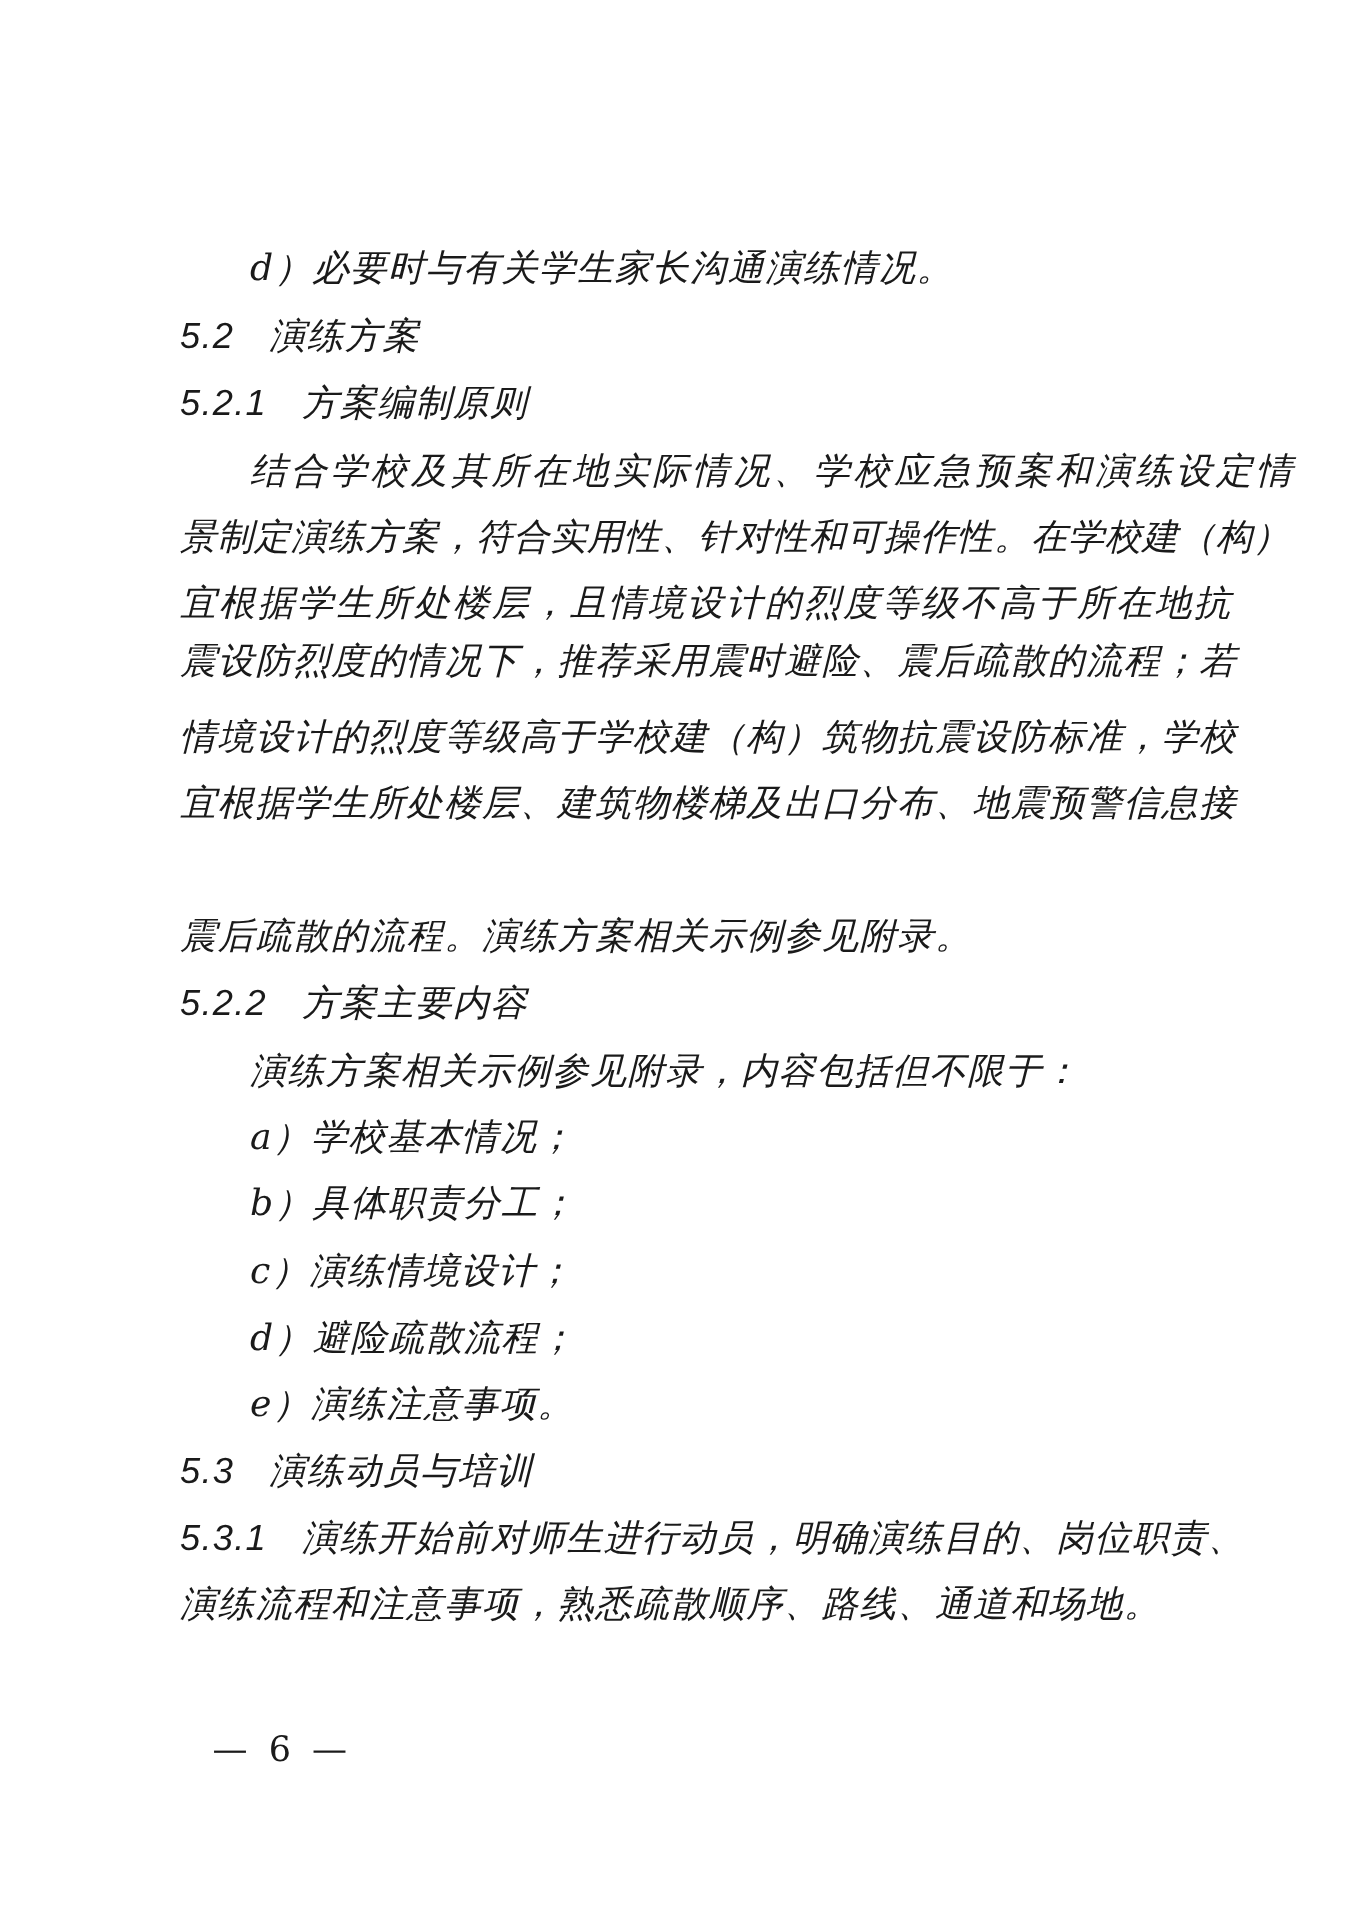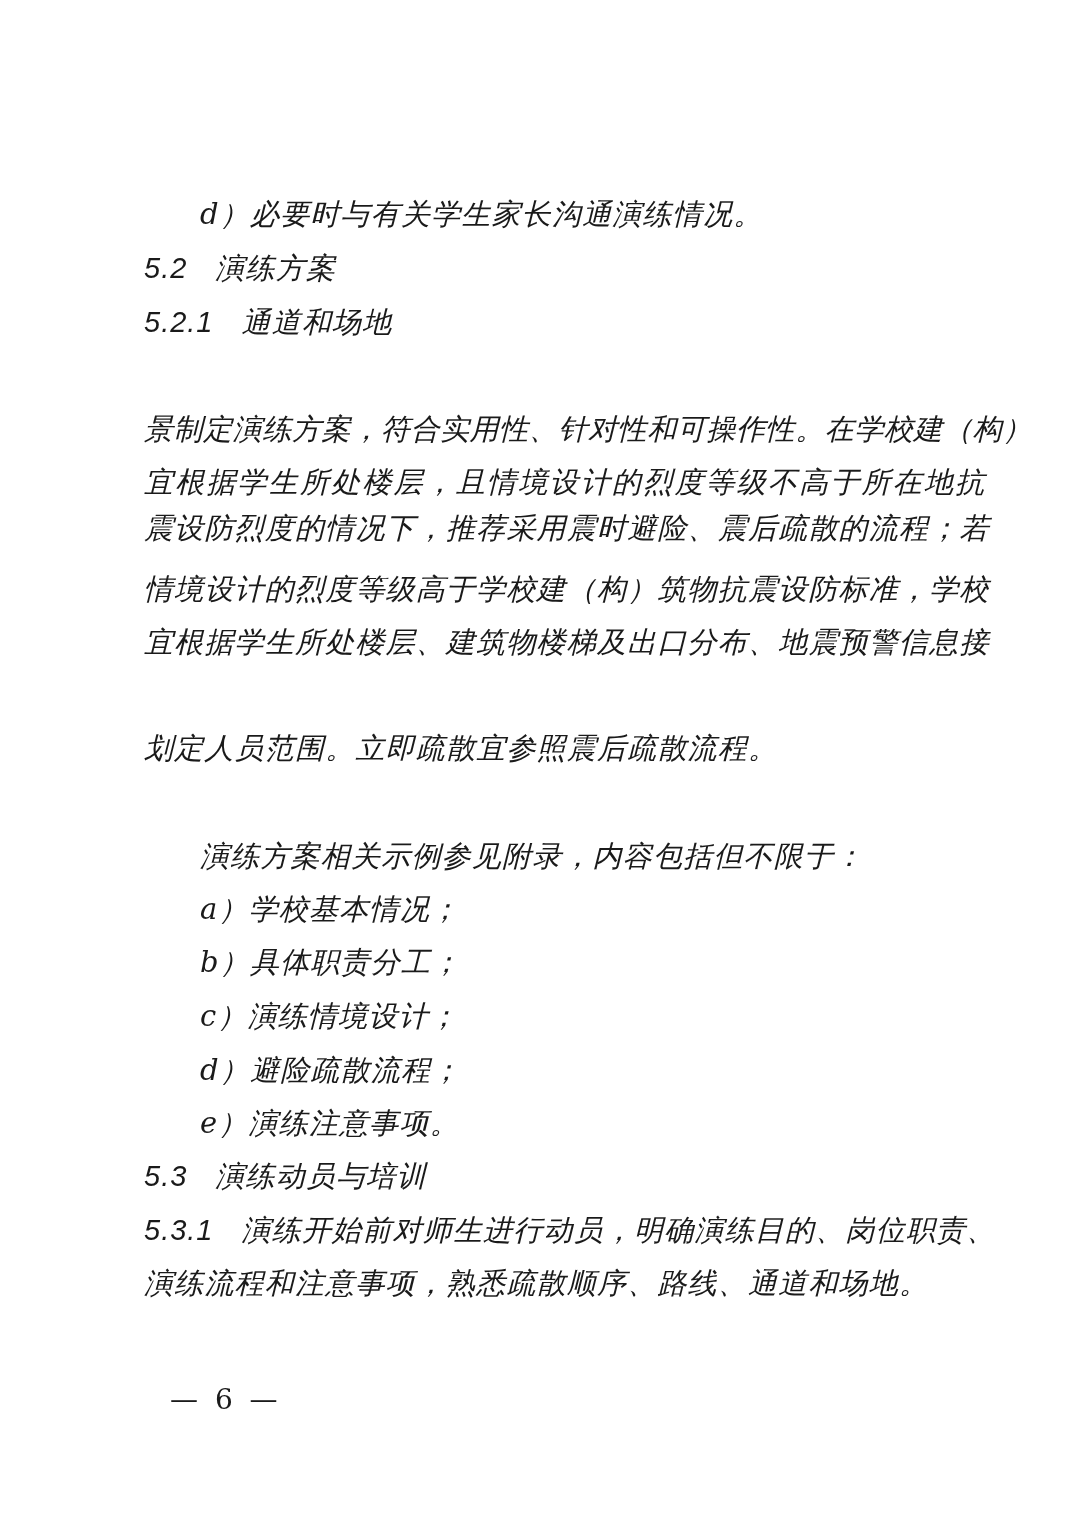--- a/index.html
+++ b/index.html
@@ -39,30 +39,34 @@
 
   <div class="line indent" style="top:196px">
     <span>d）</span><span>必要时与有关学生家长沟通演练情况。</span>
   </div>
 
   <div class="line" style="top:250px">
     <span class="heading-num">5.2</span><span class="gap"></span><span>演练方案</span>
   </div>
 
   <div class="line" style="top:304px">
-    <span class="heading-num">5.2.1</span><span class="gap"></span><span>通道和场地</span>
+    <span class="heading-num">5.2.1</span><span class="gap"></span><span>方案编制原则</span>
   </div>
 
+  <div class="line indent justify" style="top:358px">结合学校及其所在地实际情况、学校应急预案和演练设定情</div>
   <div class="line" style="top:411px;letter-spacing:0.6px">景制定演练方案，符合实用性、针对性和可操作性。在学校建（构）</div>
   <div class="line justify" style="top:464px;letter-spacing:2.2px">宜根据学生所处楼层，且情境设计的烈度等级不高于所在地抗</div>
   <div class="line" style="top:510px;letter-spacing:1.2px">震设防烈度的情况下，推荐采用震时避险、震后疏散的流程；若</div>
   <div class="line" style="top:571px;letter-spacing:1.2px">情境设计的烈度等级高于学校建（构）筑物抗震设防标准，学校</div>
   <div class="line" style="top:624px;letter-spacing:1.2px">宜根据学生所处楼层、建筑物楼梯及出口分布、地震预警信息接</div>
-  <div class="line" style="top:730px;letter-spacing:1.2px">划定人员范围。立即疏散宜参照震后疏散流程。</div>
+  <div class="line" style="top:730px;letter-spacing:1.2px">震后疏散的流程。演练方案相关示例参见附录。</div>
 
+  <div class="line" style="top:784px">
+    <span class="heading-num">5.2.2</span><span class="gap"></span><span>方案主要内容</span>
+  </div>
 
   <div class="line indent" style="top:891px">
     <span>a）</span><span>学校基本情况；</span>
   </div>
 
   <div class="line indent" style="top:838px">演练方案相关示例参见附录，内容包括但不限于：</div>
   <div class="line indent" style="top:944px">
     <span>b）</span><span>具体职责分工；</span>
   </div>
   <div class="line indent" style="top:998px">

